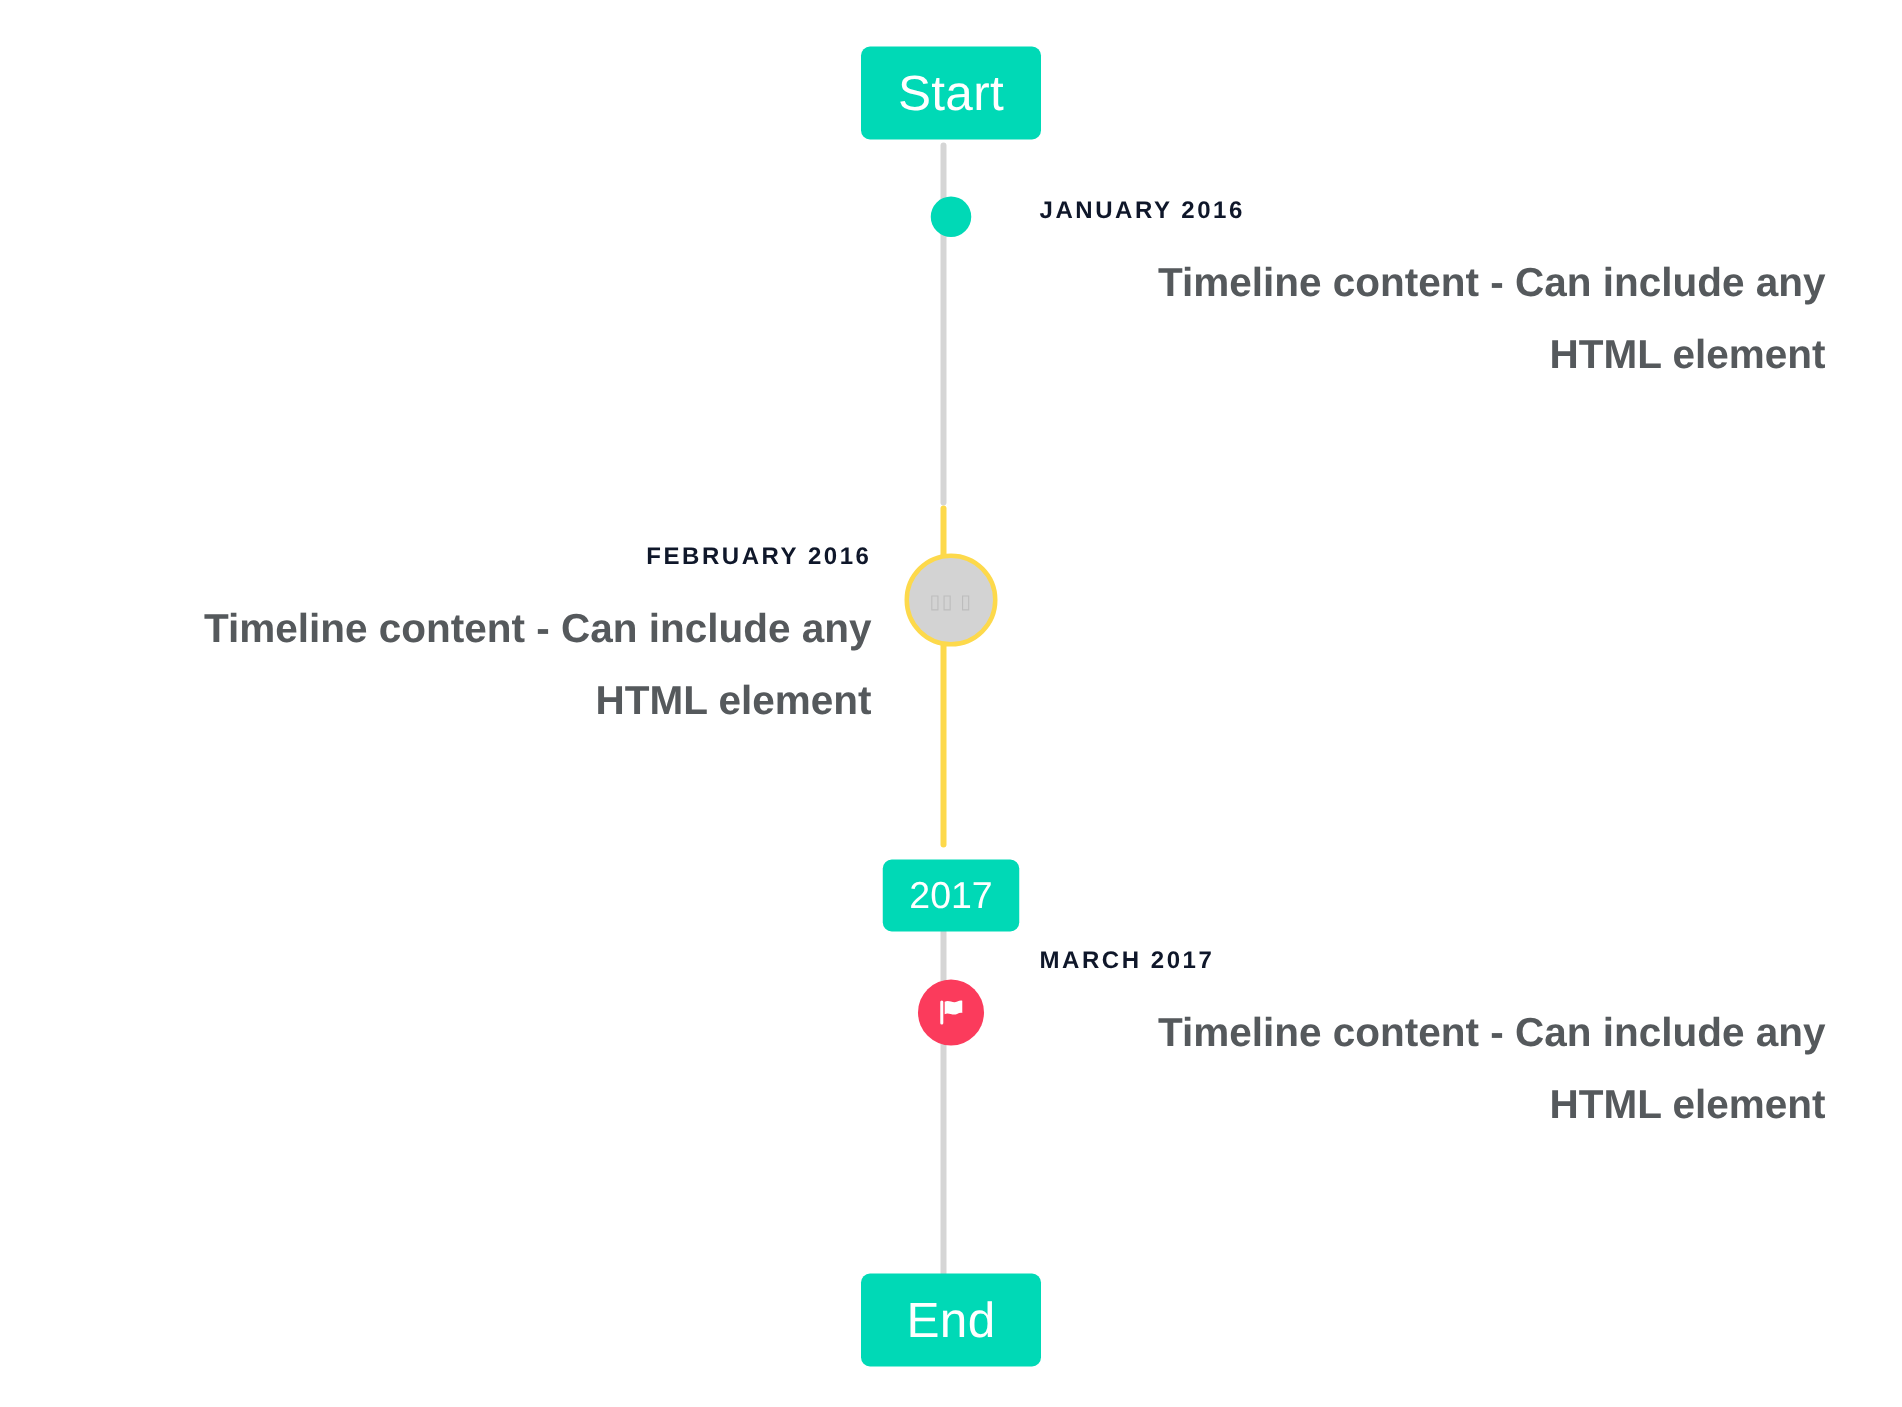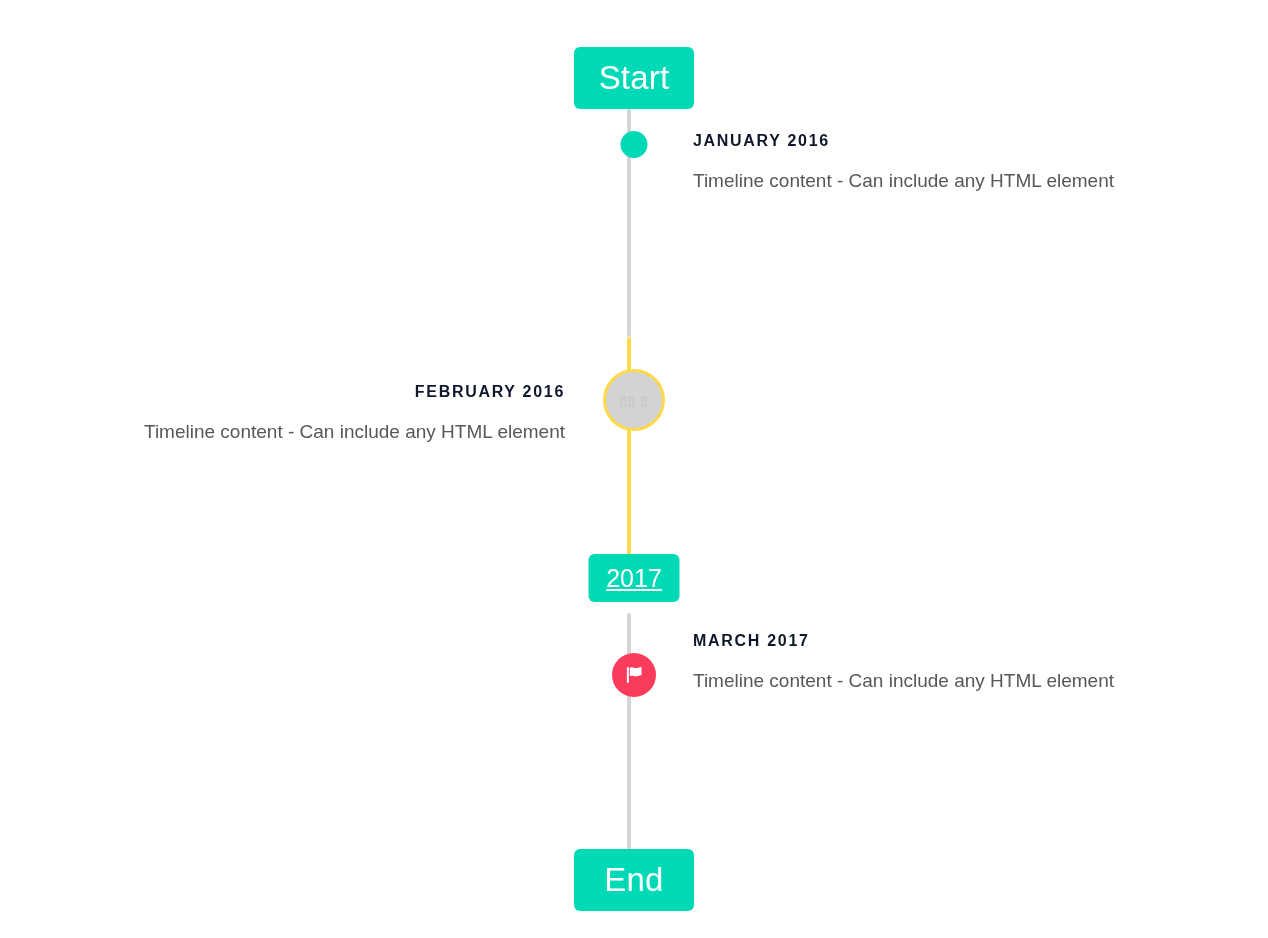--- a/index.html
+++ b/index.html
@@ -55,22 +55,22 @@
     width: 120px;
     height: 62px;
     font-size: 33px;
     letter-spacing: 0.2px;
   }
   .badge-small {
     width: 91px;
     height: 48px;
     font-size: 25px;
   }
-  .badge-start { top: 31px; margin-top: 16px; }
-  .badge-year  { top: 554px; text-decoration: underline; }
+  .badge-start { top: 31px; }
+  .badge-year  { top: 573px; }
   .badge-end   { top: 849px; }
 
   
   .marker {
     position: absolute;
     left: 50%;
     transform: translateX(-50%);
     border-radius: 50%;
     display: flex;
     align-items: center;
@@ -107,41 +107,42 @@
     user-select: none;
   }
   .marker-flag svg { display: block; }
 
   
   .entry {
     position: absolute;
     width: 524px;
   }
   .entry-right { left: 693px; text-align: left; }
-  .entry-left  { left: 41px;  text-align: right; margin-top: 20px; }
+  .entry-left  { left: 57px;  text-align: right; }
 
   .entry-jan { top: 131px; }
   .entry-feb { top: 362px; }
   .entry-mar { top: 631px; }
 
   .entry-date {
     font-size: 16px;
     font-weight: bold;
     letter-spacing: 1.7px;
     color: #0f172a;
     text-transform: uppercase;
     margin: 0 0 14px 0;
     line-height: 1.2;
   }
   .entry-body {
-    font-size: 19px;
-    font-weight: 400;
+    font-size: 27px;
+    font-weight: 700;
     color: #55595c;
     line-height: 1.78;
     margin: 0;
+    text-align: right;
   }
 </style>
 </head>
 <body>
 
 <div id="timeline">
 
   <div class="rail rail-gray rail-seg-1"></div>
   <div class="rail rail-yellow rail-seg-2"></div>
   <div class="rail rail-gray rail-seg-3"></div>

